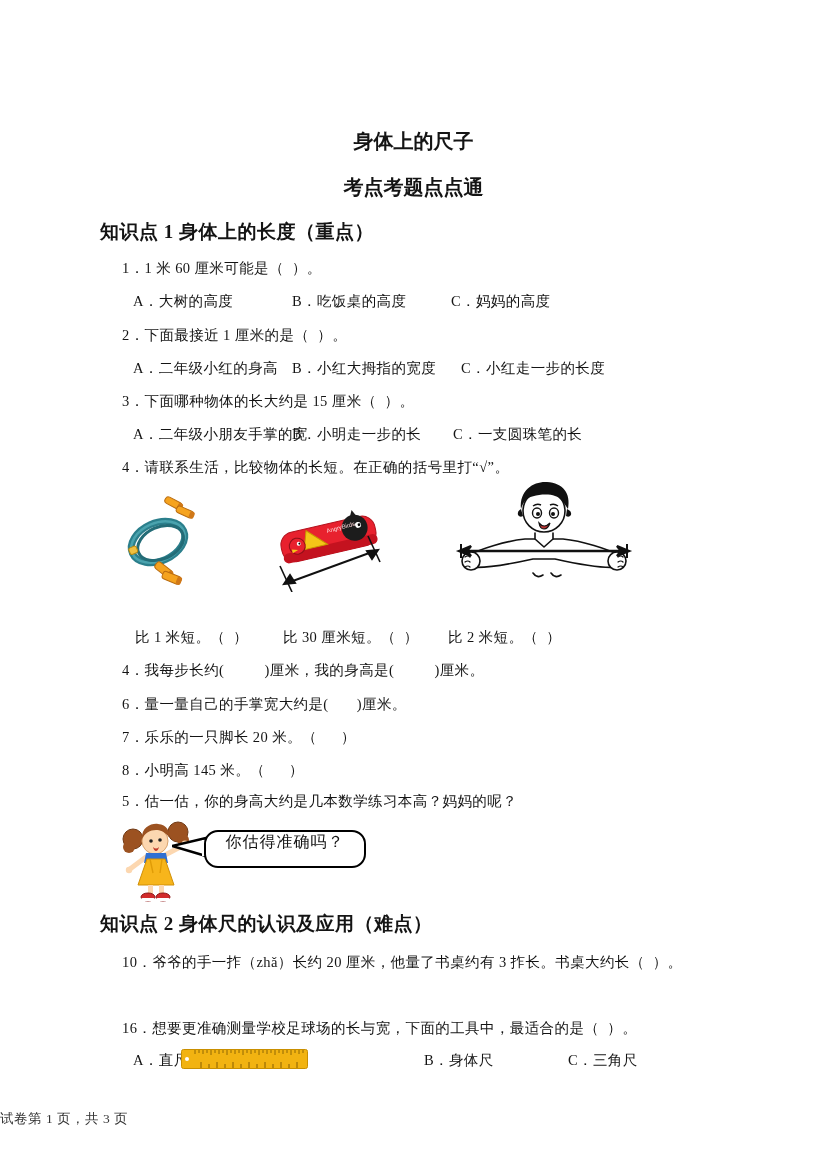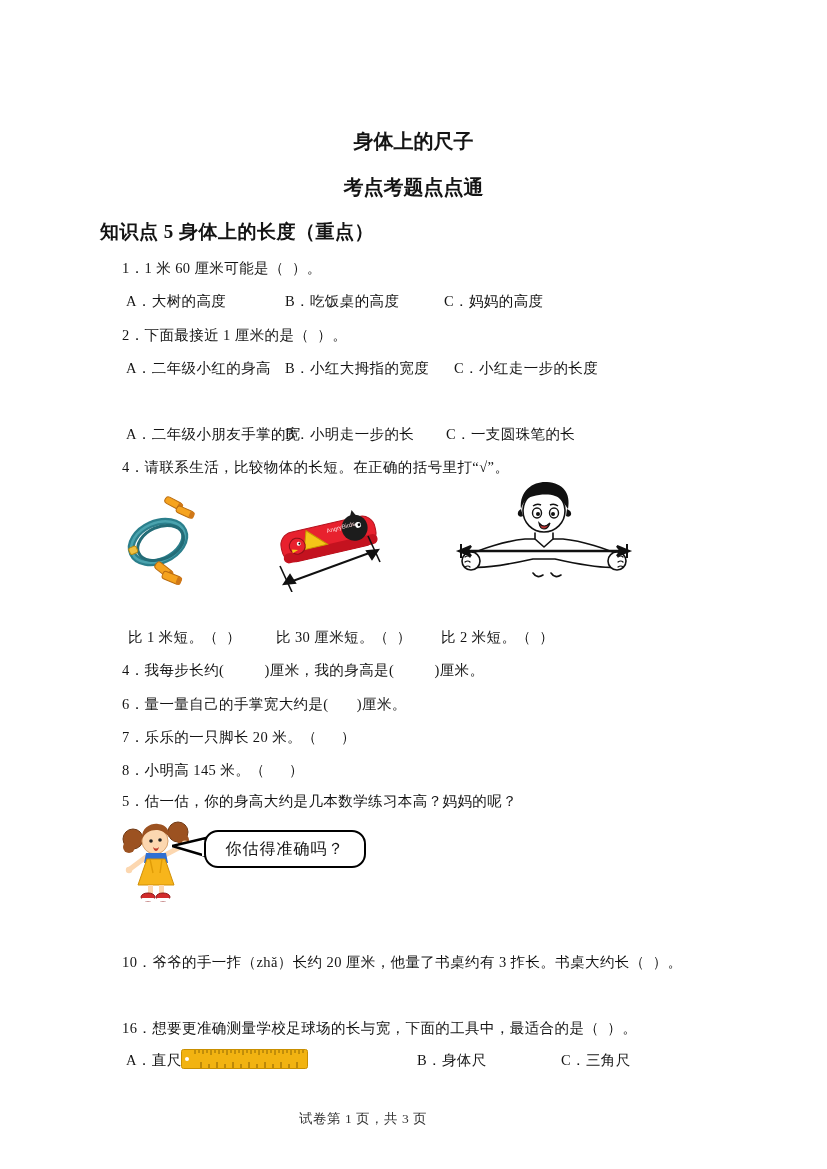--- a/index.html
+++ b/index.html
@@ -20,63 +20,64 @@
   .sec-heading{
     position:absolute;left:100px;
     font-weight:bold;font-size:19px;letter-spacing:0.5px;
     white-space:pre;
   }
   .line{
     position:absolute;left:122px;
     font-size:14.5px;line-height:17px;
     white-space:pre;letter-spacing:0.4px;
   }
-  .row{position:absolute;left:4px;width:726px;height:20px;text-align:center;}
+  .row{position:absolute;left:11px;width:726px;height:20px;text-align:center;}
   .opt{
     position:absolute;top:0;
     font-size:14.5px;line-height:17px;white-space:pre;letter-spacing:0.4px;
   }
   .fig{position:absolute;}
   .bubble{
     position:absolute;left:204px;top:830px;width:158px;height:34px;
     border:2.5px solid #000;border-radius:14px;background:#fff;
-    display:flex;align-items:center;justify-content:center;
+    display:flex;justify-content:center;
     font-size:16px;letter-spacing:1px;white-space:pre;
   }
   .bubble-tail{position:absolute;left:172px;top:836px;}
   .footer{
     position:absolute;left:0;top:1110px;width:726px;
-    text-align:center;font-size:13.5px;color:#333;
+    text-align:left;font-size:13.5px;color:#333;
     white-space:pre;letter-spacing:0.5px;
   }
 </style>
 </head>
 <body>
 
 <div class="page">
 
   <div class="center-line" style="top:128px">身体上的尺子</div>
   <div class="center-line" style="top:174px">考点考题点点通</div>
 
-  <div class="sec-heading" style="top:219px">知识点 5 身体上的长度（重点）</div>
+  <div class="sec-heading" style="top:219px">知识点 1 身体上的长度（重点）</div>
 
   <div class="line" style="top:260px">1．1 米 60 厘米可能是（  ）。</div>
   <div class="row" style="top:293px">
     <span class="opt" style="left:122px">A．大树的高度</span>
     <span class="opt" style="left:281px">B．吃饭桌的高度</span>
     <span class="opt" style="left:440px">C．妈妈的高度</span>
   </div>
 
   <div class="line" style="top:327px">2．下面最接近 1 厘米的是（  ）。</div>
   <div class="row" style="top:360px">
     <span class="opt" style="left:122px">A．二年级小红的身高</span>
     <span class="opt" style="left:281px">B．小红大拇指的宽度</span>
     <span class="opt" style="left:450px">C．小红走一步的长度</span>
   </div>
 
+  <div class="line" style="top:393px">3．下面哪种物体的长大约是 15 厘米（  ）。</div>
   <div class="row" style="top:426px">
     <span class="opt" style="left:122px">A．二年级小朋友手掌的宽</span>
     <span class="opt" style="left:281px">B．小明走一步的长</span>
     <span class="opt" style="left:442px">C．一支圆珠笔的长</span>
   </div>
 
   <div class="line" style="top:459px">4．请联系生活，比较物体的长短。在正确的括号里打“√”。</div>
 
   <svg class="fig" style="left:116px;top:492px" width="88" height="98" viewBox="0 0 88 98">
     <g transform="rotate(-24 42 50)">
@@ -209,20 +210,21 @@
   </svg>
 
   <svg class="bubble-tail" width="36" height="26" viewBox="0 0 36 26">
     <path d="M34 2 L0 10 L34 20 Z" fill="#fff" stroke="#000" stroke-width="2.5"></path>
     <rect x="30" y="4" width="6" height="16" fill="#fff"></rect>
   </svg>
   <div class="bubble">
     <span>你估得准确吗？</span>
   </div>
 
+  <div class="sec-heading" style="top:911px">知识点 2 身体尺的认识及应用（难点）</div>
 
   <div class="line" style="top:954px">10．爷爷的手一拃（zhǎ）长约 20 厘米，他量了书桌约有 3 拃长。书桌大约长（  ）。</div>
 
   <div class="line" style="top:1020px">16．想要更准确测量学校足球场的长与宽，下面的工具中，最适合的是（  ）。</div>
   <div class="row" style="top:1052px">
     <span class="opt" style="left:122px">A．直尺</span>
     <span class="opt" style="left:413px">B．身体尺</span>
     <span class="opt" style="left:557px">C．三角尺</span>
   </div>
 

